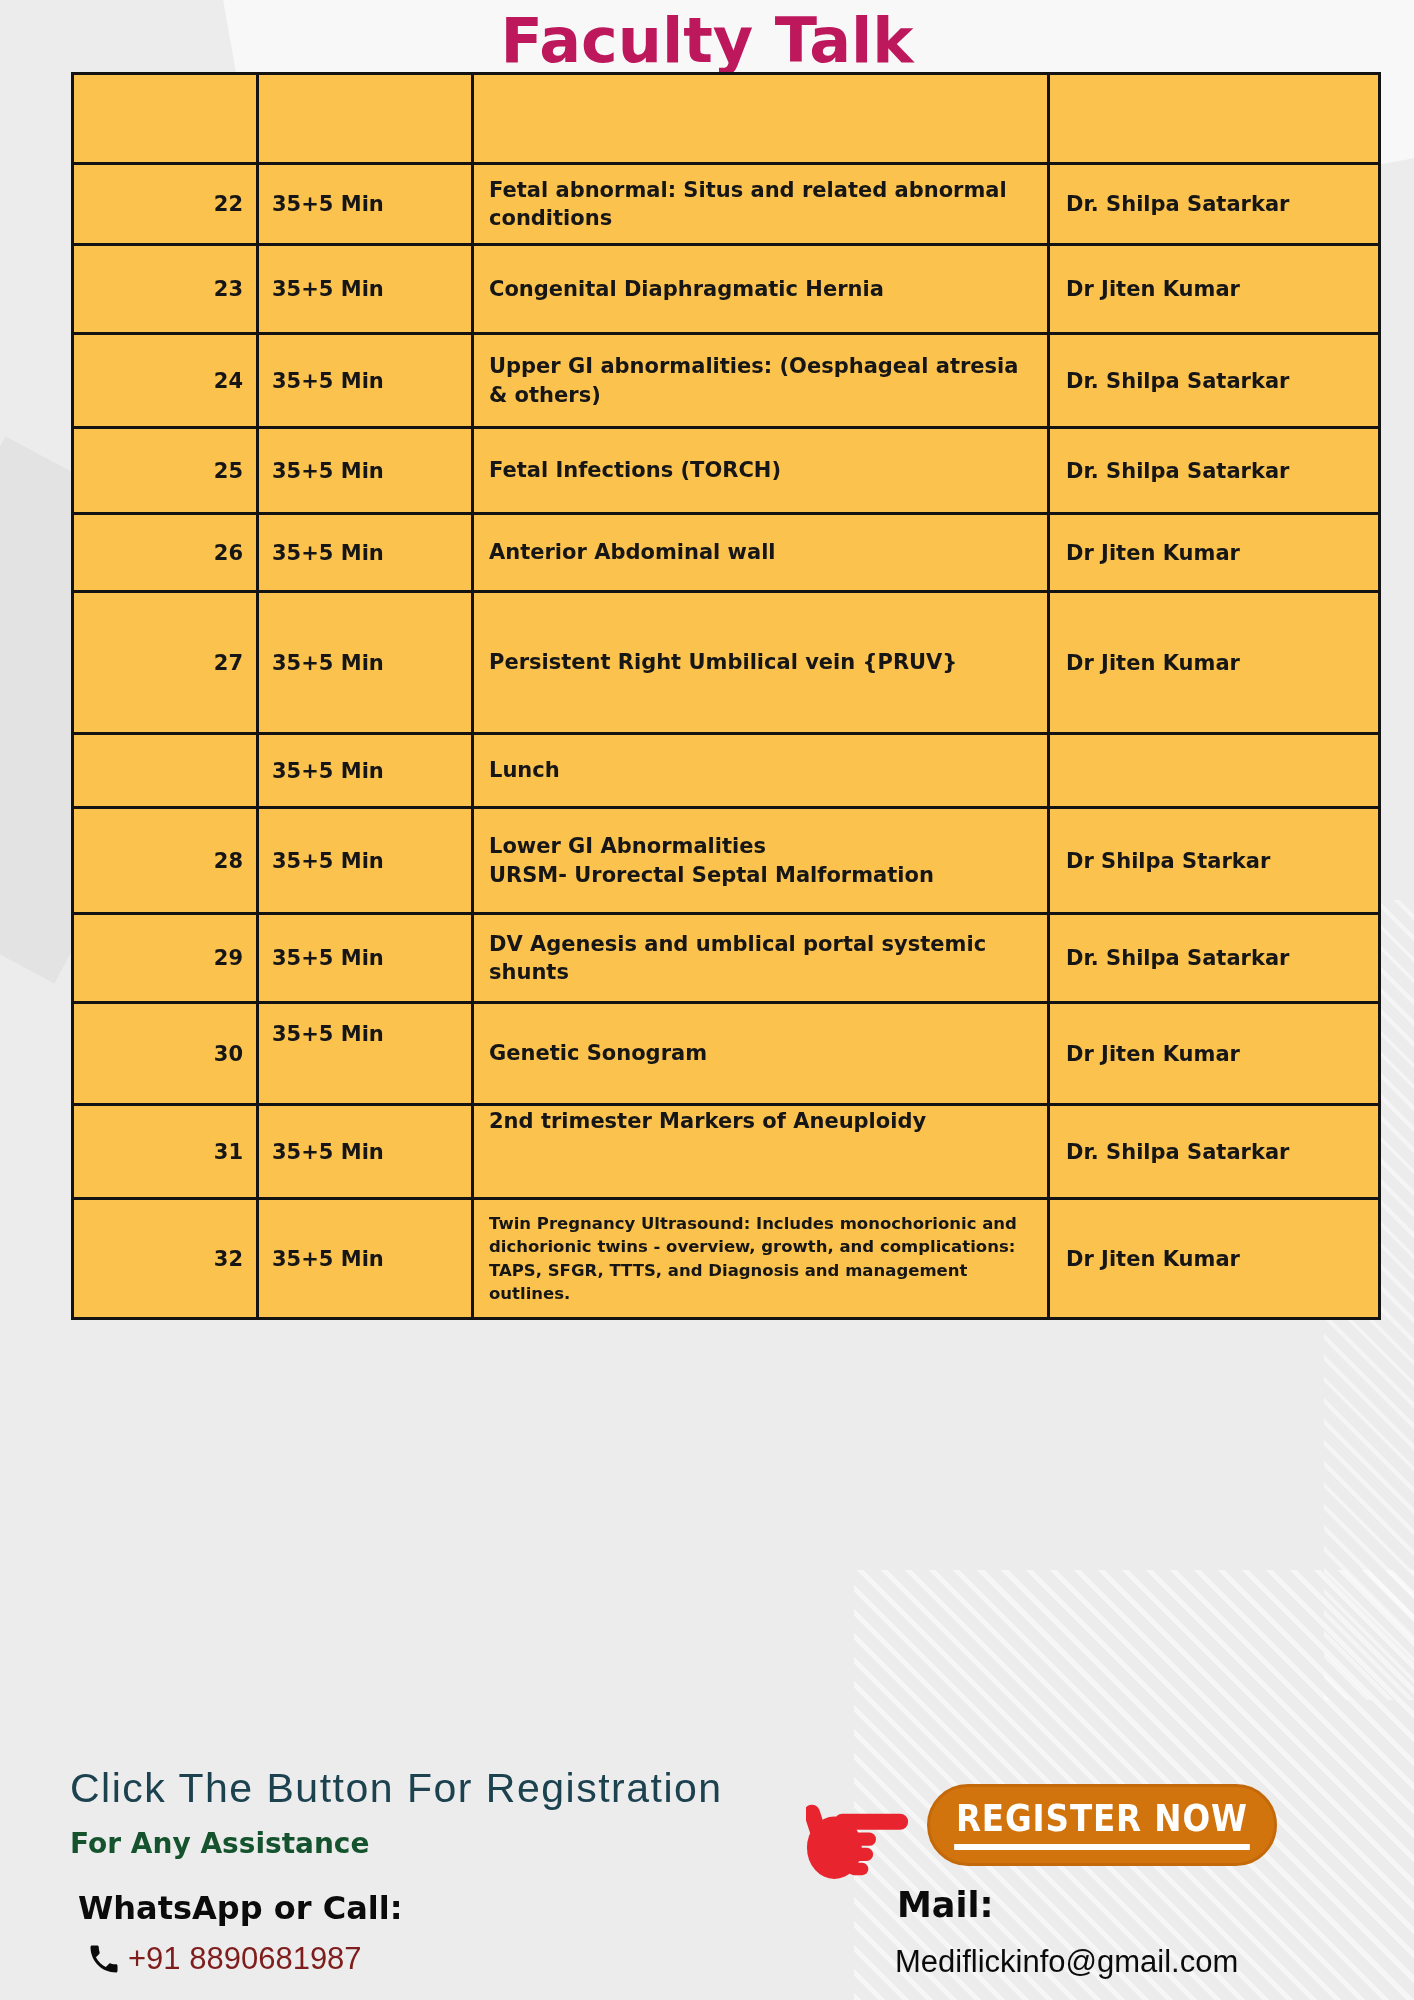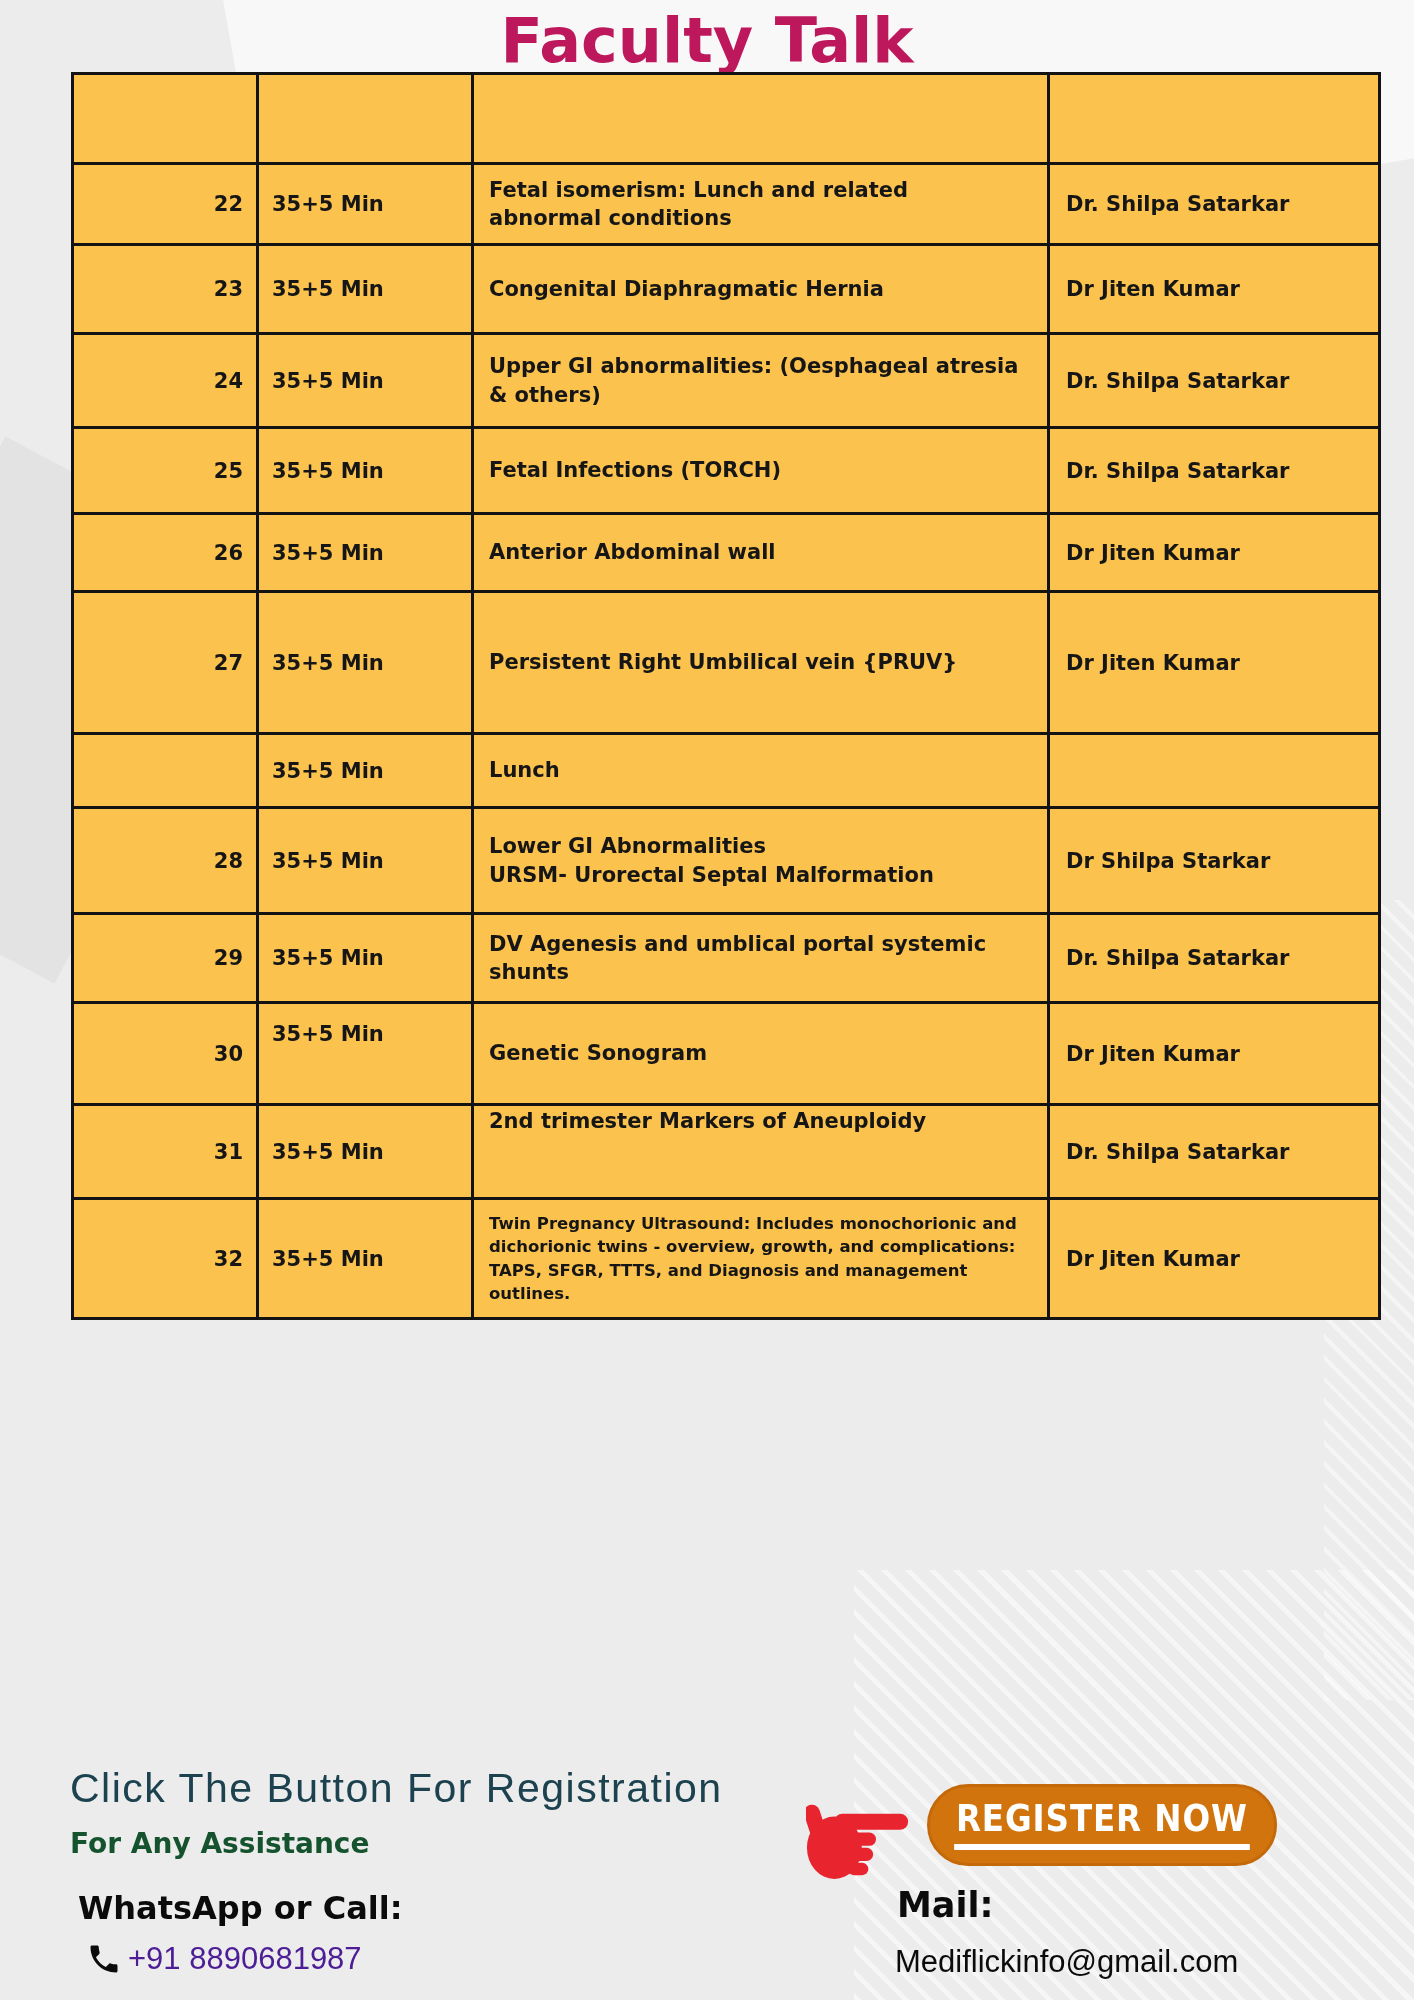--- a/index.html
+++ b/index.html
@@ -54,21 +54,21 @@
 
   .reg-line{position:absolute;left:70px;top:1765px;
     font-size:41px;color:#1C4250;letter-spacing:1.5px;}
   .assist{position:absolute;left:70px;top:1827px;
     font-family:"DejaVu Sans","Liberation Sans",sans-serif;
     font-size:28px;font-weight:bold;color:#14532d;}
   .whatsapp{position:absolute;left:78px;top:1889px;
     font-family:"DejaVu Sans","Liberation Sans",sans-serif;
     font-size:32px;font-weight:bold;color:#0b0b0b;text-align:center;}
   .phone-row{position:absolute;left:86px;top:1941px;display:flex;align-items:center;gap:6px;
-    font-size:31px;color:#4c1d95;font-weight:normal;cursor:pointer;}
+    font-size:31px;color:#7f1d1d;font-weight:normal;cursor:pointer;}
   .phone-row svg{width:36px;height:36px;}
 
   .pointer{position:absolute;left:806px;top:1797px;width:104px;height:92px;}
   .register-btn{
     position:absolute;left:927px;top:1784px;width:350px;height:82px;border-radius:41px;
     background:#D2740D;border:3px solid #C4690A;box-sizing:border-box;
     display:flex;align-items:center;justify-content:center;cursor:pointer;
   }
   .register-btn .lbl{
     display:inline-block;transform:scaleX(.88);
@@ -105,21 +105,21 @@
       <tbody id="sched-body">
           <tr>
             <td class="num"></td>
             <td class="dur"></td>
             <td class="topic"></td>
             <td class="spk"></td>
           </tr>
           <tr>
             <td class="num">22</td>
             <td class="dur">35+5 Min</td>
-            <td class="topic">Fetal isomerism: Lunch and related abnormal conditions</td>
+            <td class="topic">Fetal abnormal: Situs and related abnormal conditions</td>
             <td class="spk">Dr. Shilpa Satarkar</td>
           </tr>
           <tr>
             <td class="num">23</td>
             <td class="dur">35+5 Min</td>
             <td class="topic">Congenital Diaphragmatic Hernia</td>
             <td class="spk">Dr Jiten Kumar</td>
           </tr>
           <tr>
             <td class="num">24</td>

